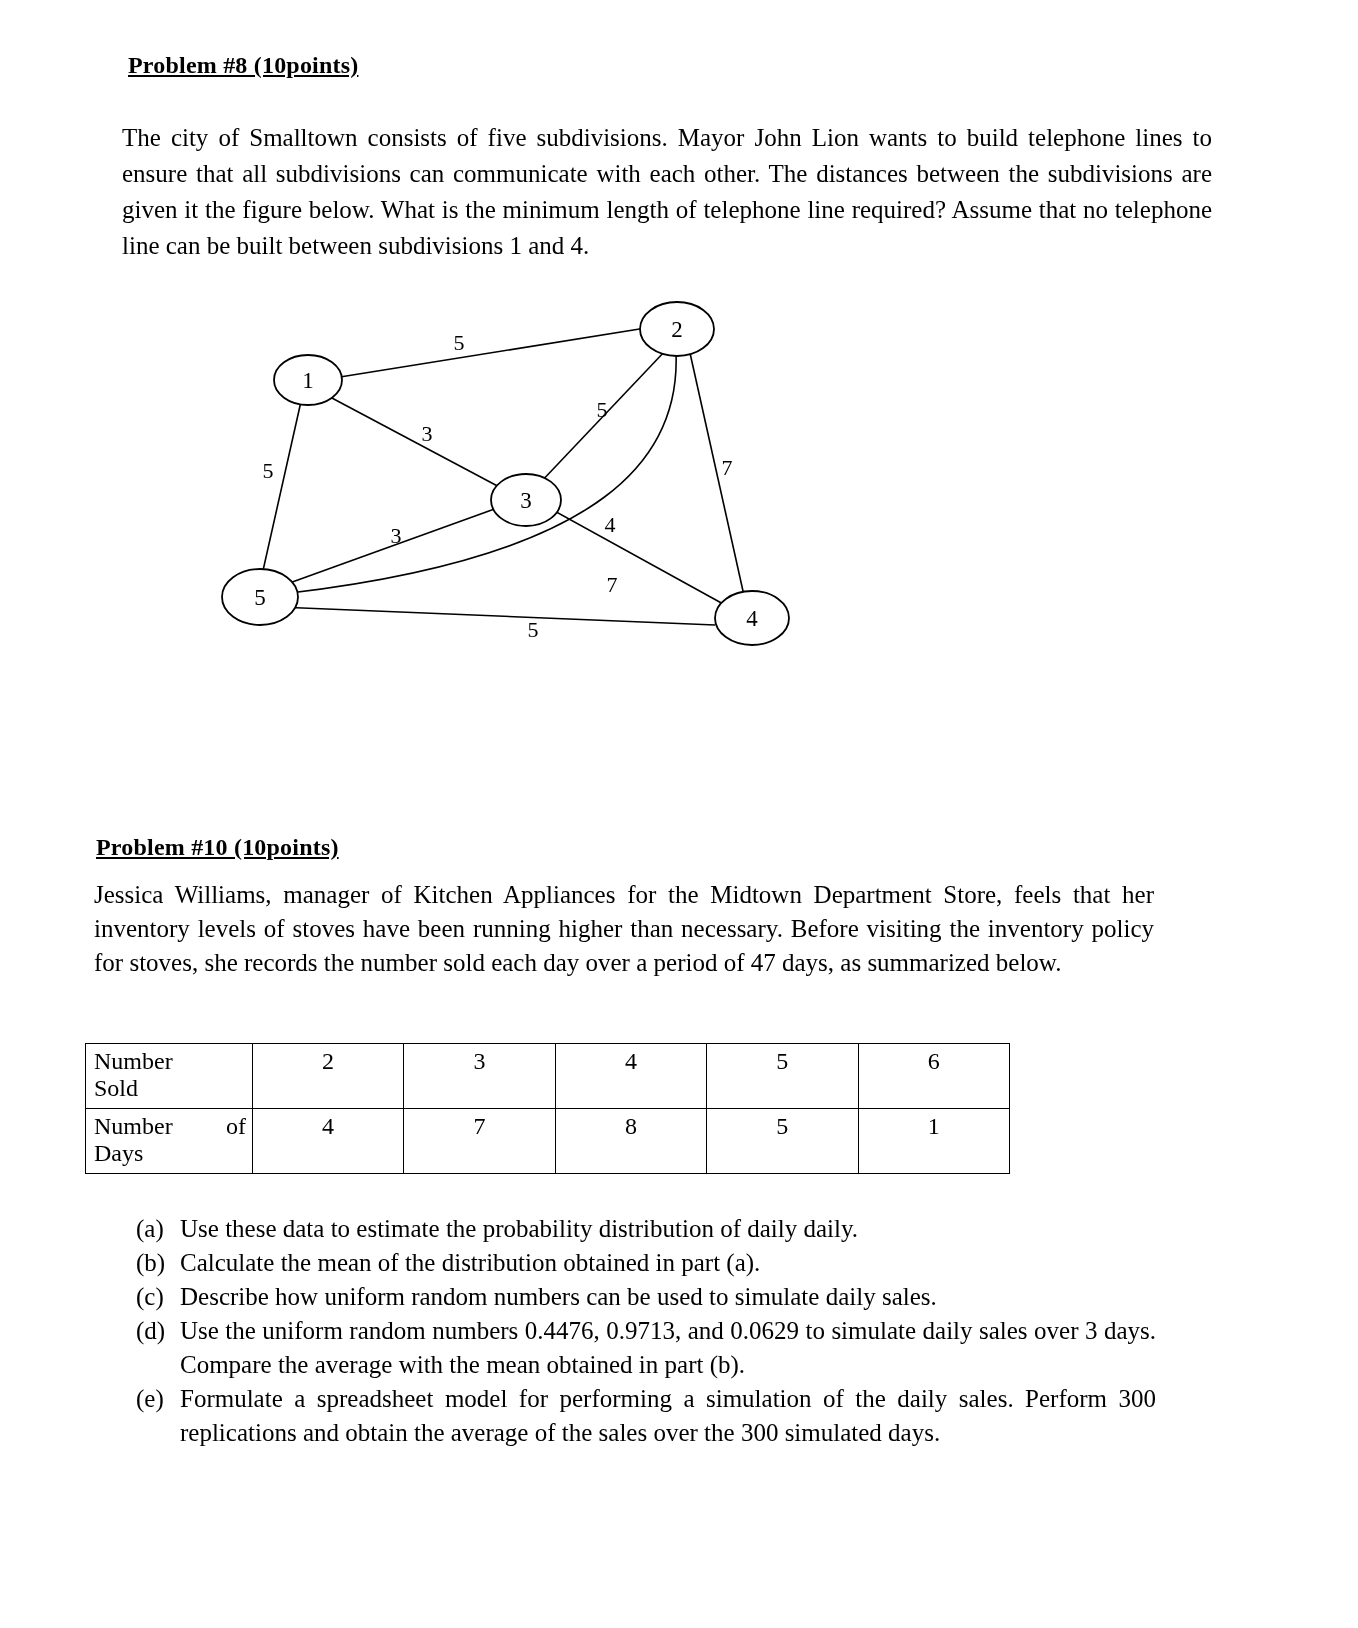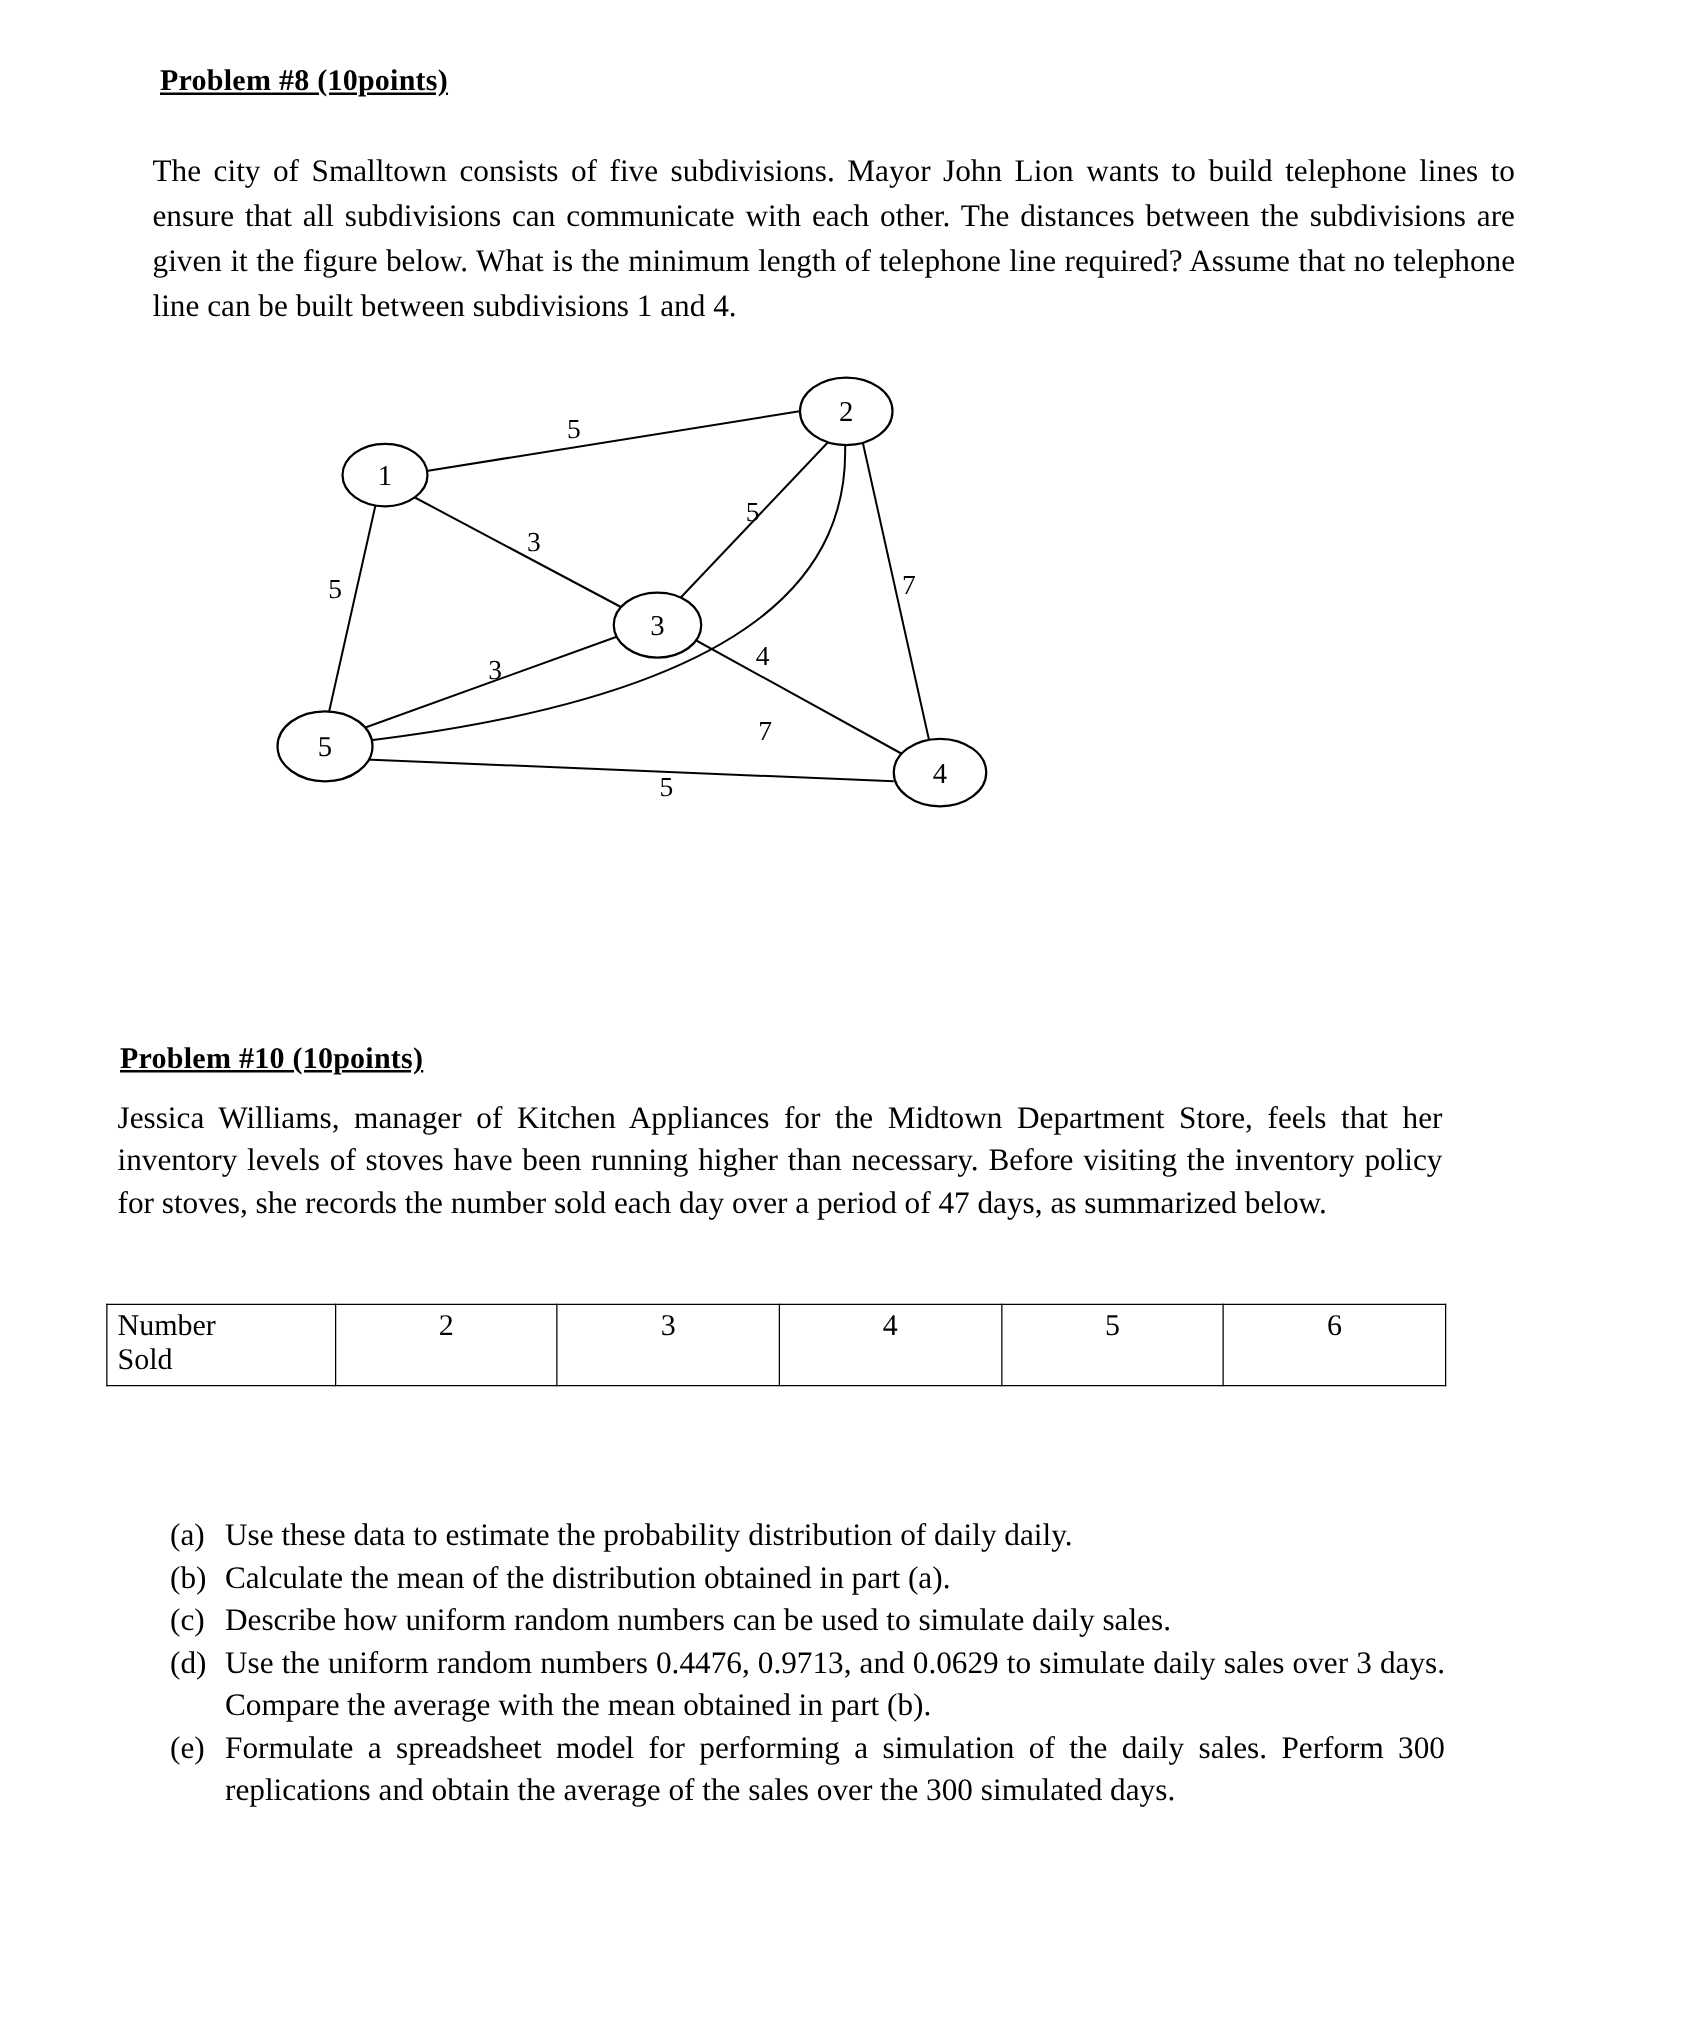--- a/index.html
+++ b/index.html
@@ -66,21 +66,21 @@
     font-size: 25px;
     line-height: 34px;
     text-align: justify;
     text-justify: inter-word;
   }
 
   #data-table {
     position: absolute;
     left: 85px;
     top: 1043px;
-    width: 1072px;
+    width: 925px;
     border-collapse: collapse;
     font-size: 24px;
   }
   #data-table td {
     border: 1px solid #000;
     height: 34px;
     vertical-align: top;
     padding: 4px 8px 6px 8px;
   }
   #data-table td.label {
@@ -207,20 +207,31 @@
         <td class="label">
           <span>Number</span>
           <span class="lbl-line2">Sold</span>
         </td>
         <td class="val">2</td>
         <td class="val">3</td>
         <td class="val">4</td>
         <td class="val">5</td>
         <td class="val">6</td>
       </tr>
+      <tr>
+        <td class="label">
+          <span>Number     of</span>
+          <span class="lbl-line2">Days</span>
+        </td>
+        <td class="val">4</td>
+        <td class="val">7</td>
+        <td class="val">8</td>
+        <td class="val">5</td>
+        <td class="val">1</td>
+      </tr>
     </tbody>
   </table>
 
   <div id="parts-list">
     <div class="part">
       <span class="part-marker">(a)</span>
       <span class="part-text">Use these data to estimate the probability distribution of daily daily.</span>
     </div>
     <div class="part">
       <span class="part-marker">(b)</span>

